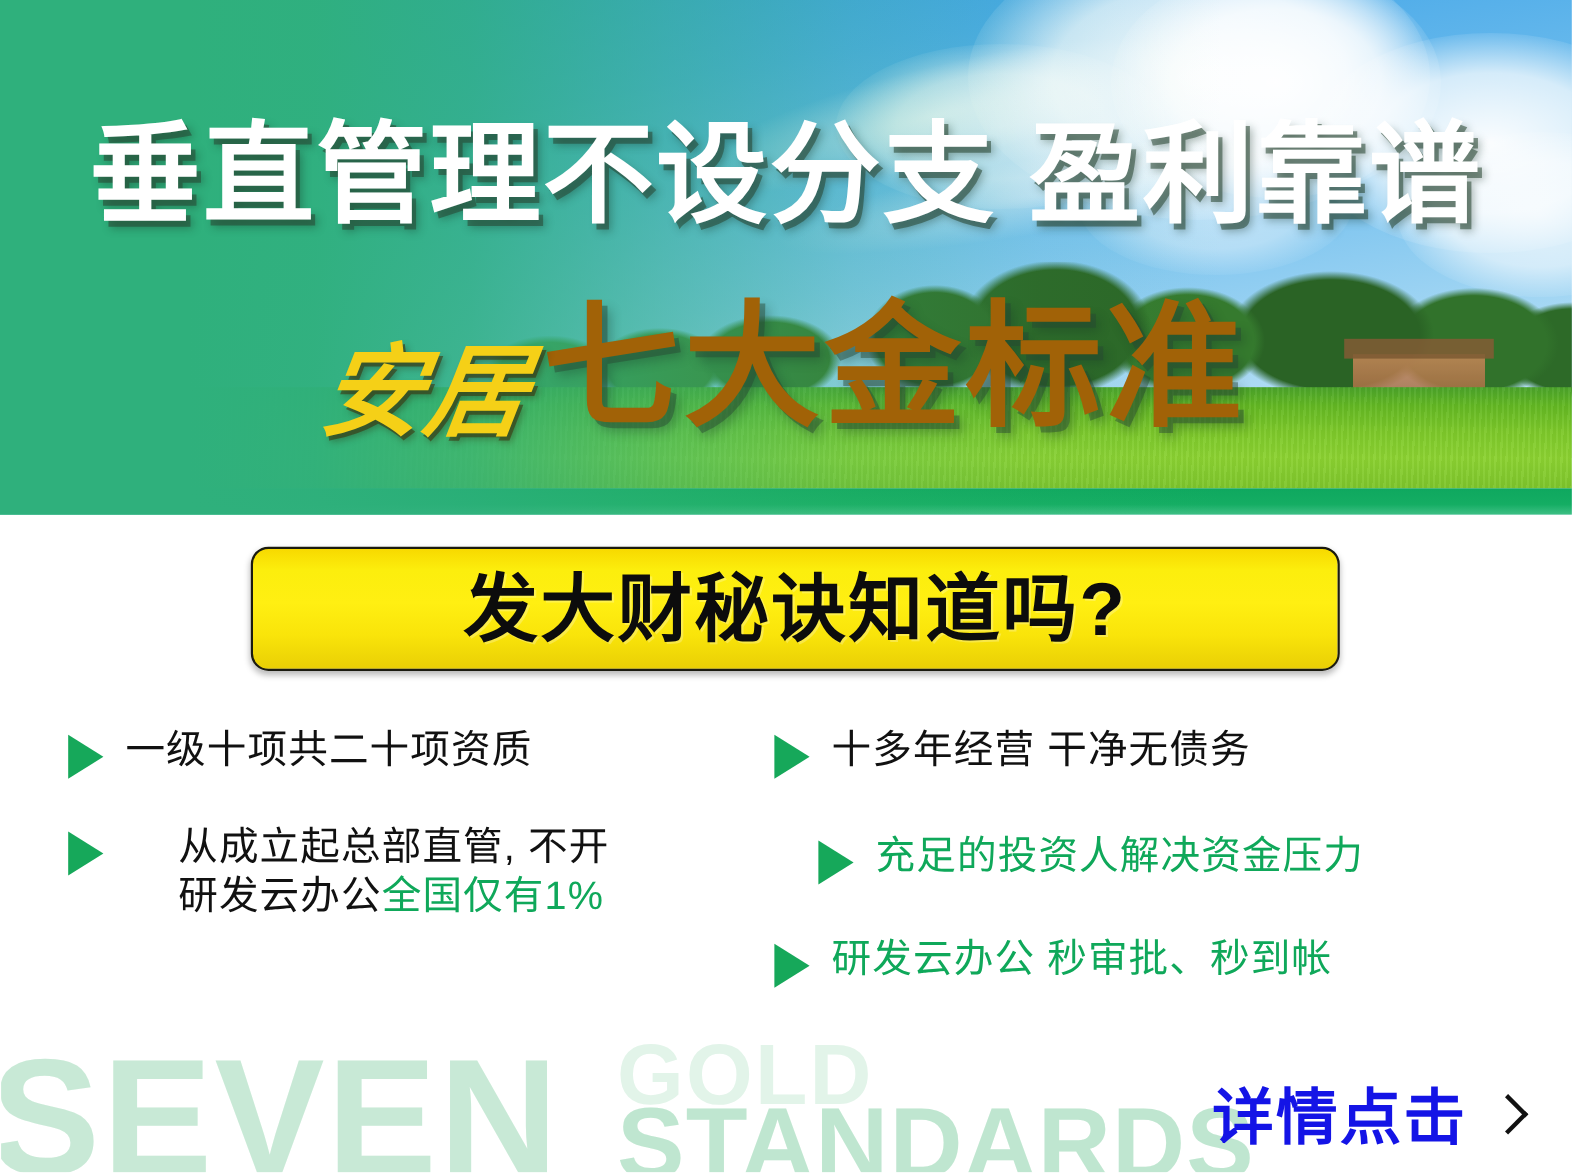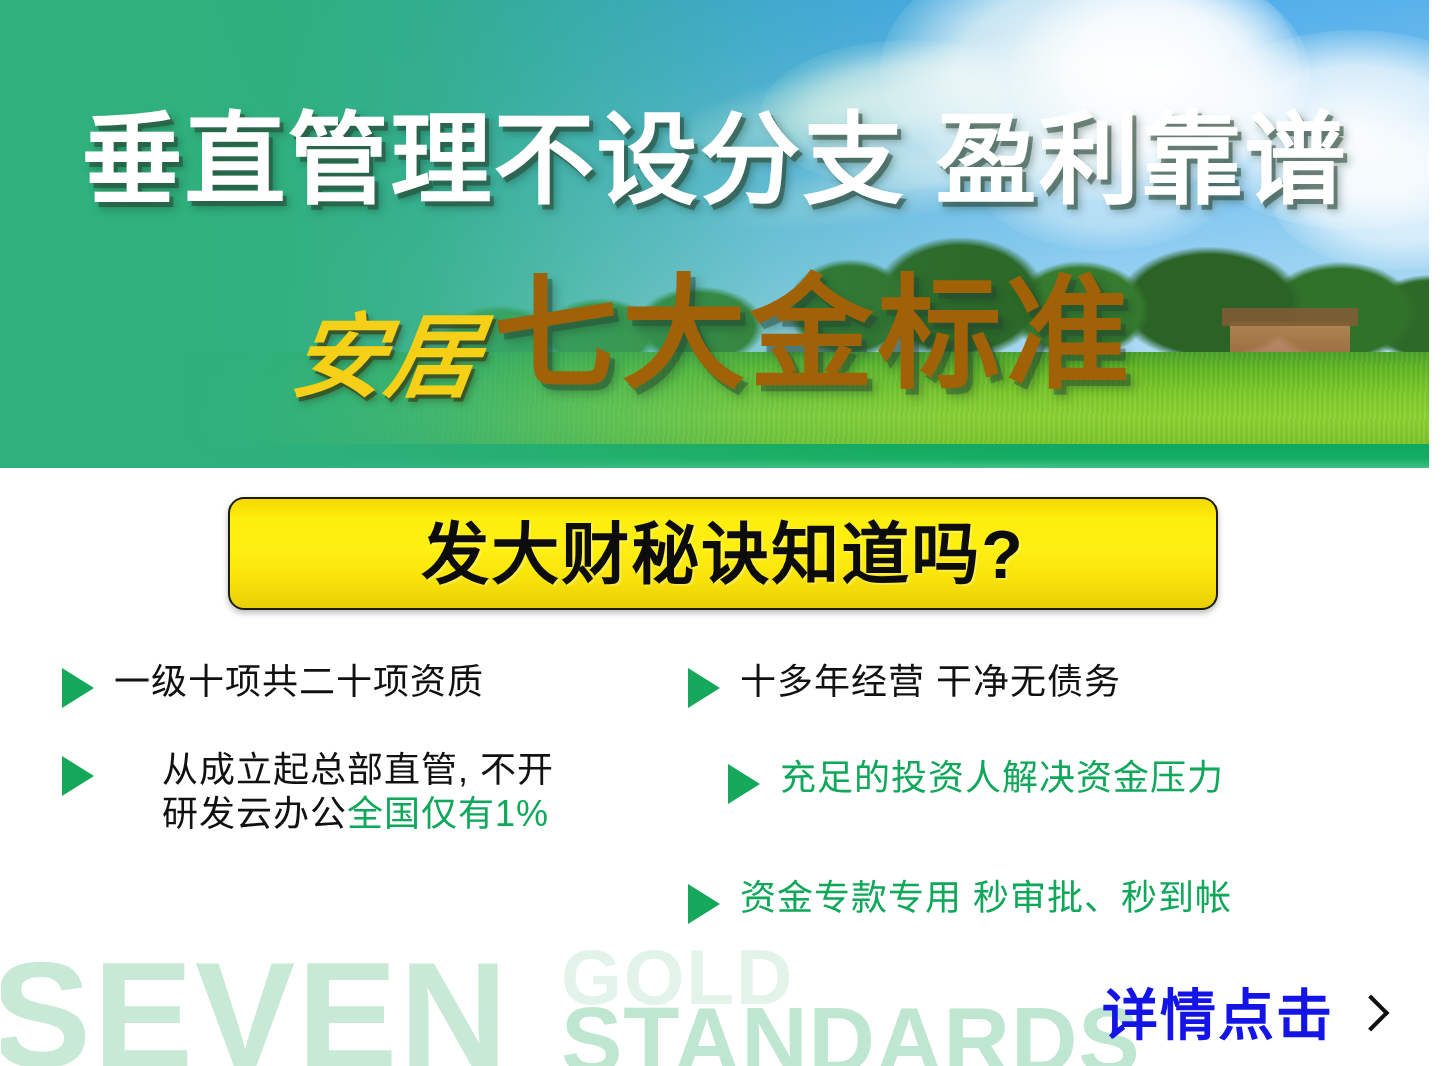--- a/index.html
+++ b/index.html
@@ -221,21 +221,21 @@
     left: 0;
     top: 660px;
     width: 1442px;
     height: 320px;
   }
   .col {
     position: absolute;
     top: 0;
   }
   .col-left  { left: 62px;  width: 630px; }
-  .col-right { left: 688px; width: 720px; }
+  .col-right { left: 704px; width: 720px; }
 
   .feature {
     display: flex;
     align-items: flex-start;
     margin-bottom: 26px;
   }
   .bullet-icon {
     flex: 0 0 auto;
     width: 0;
     height: 0;
@@ -251,21 +251,21 @@
     line-height: 1.22;
     color: #111111;
     letter-spacing: 1px;
   }
   .feature-text.green { color: #0fa85a; }
   .hl-green { color: #0fa85a; }
 
   .col-left  .feature:nth-child(1) { margin-bottom: 40px; }
   .col-left  .feature:nth-child(2) { margin-bottom: 30px; gap: 48px; }
   .col-right .feature:nth-child(1) { margin-bottom: 48px; }
-  .col-right .feature:nth-child(2) { margin-bottom: 72px; padding-left: 40px; }
+  .col-right .feature:nth-child(2) { margin-bottom: 46px; padding-left: 40px; }
 
   
   .watermark {
     position: absolute;
     left: 1px;
     bottom: 0;
     width: 1282px;
     height: 120px;
     pointer-events: none;
     overflow: hidden;
@@ -397,21 +397,21 @@
         <span class="feature-text">十多年经营  干净无债务</span>
       </div>
 
       <div class="feature">
         <span class="bullet-icon"></span>
         <span class="feature-text green">充足的投资人解决资金压力</span>
       </div>
 
       <div class="feature">
         <span class="bullet-icon"></span>
-        <span class="feature-text green">资金专款专用  秒审批、秒到帐</span>
+        <span class="feature-text green">研发云办公  秒审批、秒到帐</span>
       </div>
 
     </div>
   </div>
 
   <div class="watermark">
     <div class="wm-seven">SEVEN</div>
     <div class="wm-gold">GOLD</div>
     <div class="wm-standards">STANDARDS</div>
   </div>

